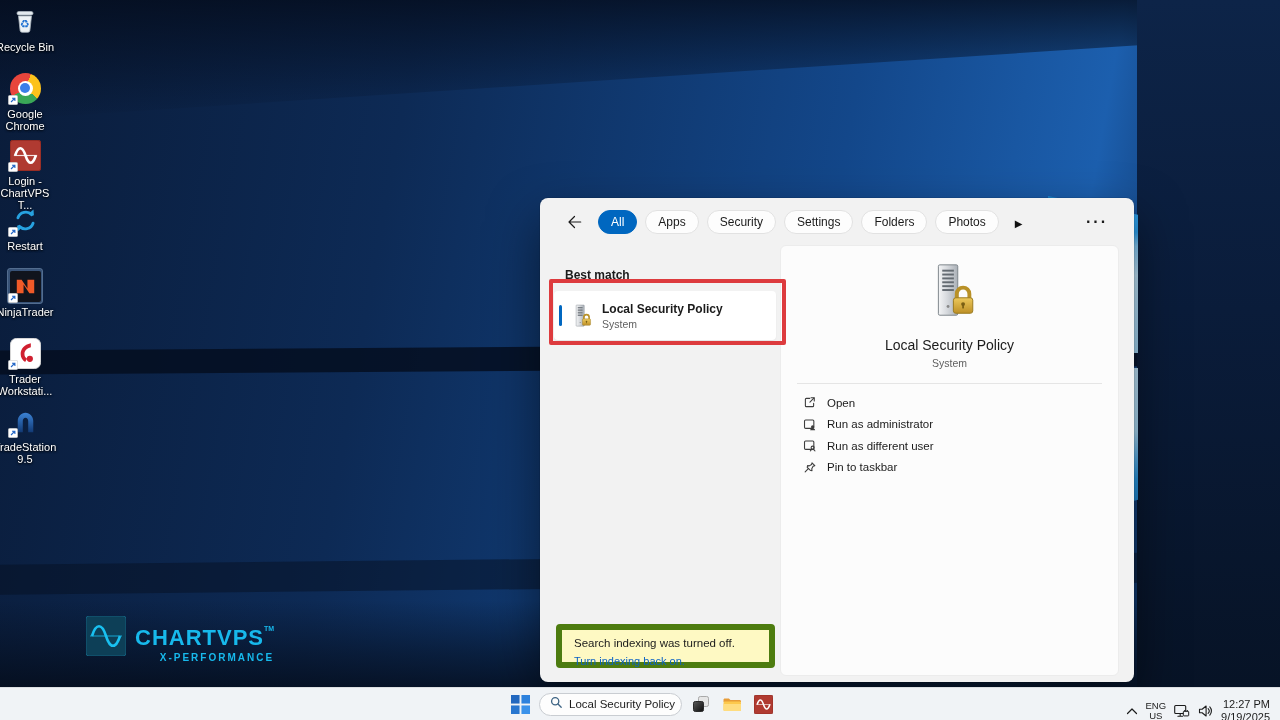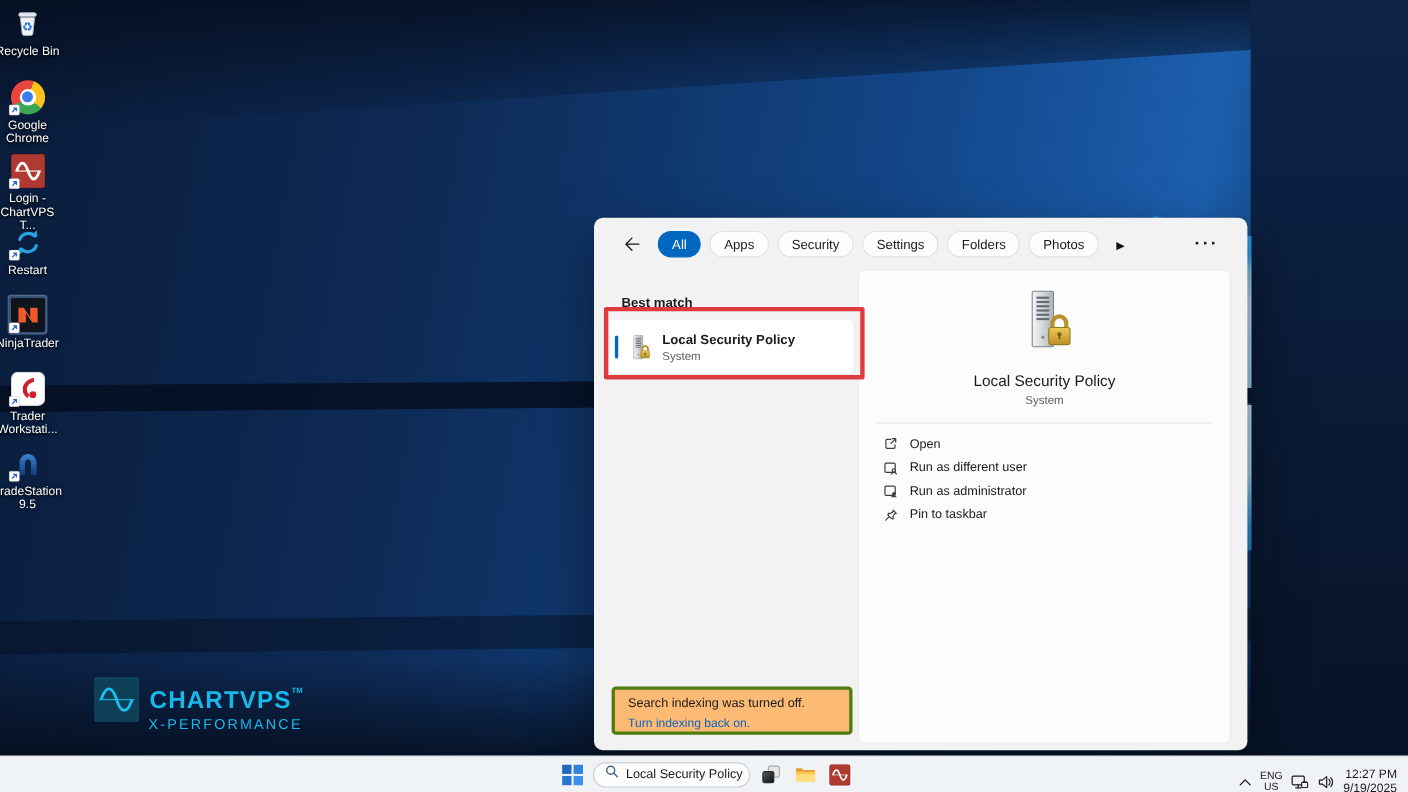--- a/index.html
+++ b/index.html
@@ -22,21 +22,21 @@
   .dicon-img{position:relative;width:34px;height:34px;margin:0 auto;display:flex;align-items:center;justify-content:center;}
   .dicon.selected .dicon-img{background:rgba(140,180,225,.35);outline:1px solid rgba(170,205,240,.45);border-radius:2px;}
   .dicon-label{margin-top:3px;font-size:11px;line-height:12px;color:#fff;text-shadow:0 1px 2px rgba(0,0,0,.95),0 0 3px rgba(0,0,0,.6);white-space:pre-line;}
   .sc-badge{position:absolute;left:0;bottom:0;width:10px;height:10px;}
 
   
   .brand{position:absolute;left:86px;top:616px;display:flex;align-items:flex-start;gap:9px;z-index:3;}
   .brand-text{display:flex;flex-direction:column;align-items:flex-end;}
   .brand-name{font-size:22px;font-weight:bold;letter-spacing:1px;color:#17b9ec;line-height:26px;}
   .brand-name sup{font-size:7px;vertical-align:14px;letter-spacing:0;}
-  .brand-tag{font-size:13px;font-weight:normal;letter-spacing:2px;color:#17b9ec;margin-top:1px;}
+  .brand-tag{font-size:10px;font-weight:bold;letter-spacing:2px;color:#17b9ec;margin-top:1px;}
 
   
   .panel{position:absolute;left:540px;top:198px;width:594px;height:484px;background:#f2f2f2;border-radius:8px;box-shadow:0 22px 50px rgba(0,0,0,.5),0 0 0 1px rgba(0,0,0,.08);z-index:10;}
   .panel-head{display:flex;align-items:center;height:48px;padding:0 26px;}
   .back{margin-right:16px;display:flex;align-items:center;cursor:pointer;}
   .tabs{display:flex;align-items:center;gap:8px;}
   .tab{font-family:"Liberation Sans",sans-serif;font-size:12px;color:#1b1b1b;background:#fdfdfd;border:1px solid #e2e2e2;border-radius:13px;padding:4px 12px;cursor:pointer;}
   .tab.active{background:#0067c0;border-color:#0067c0;color:#fff;}
   .more-tabs{margin-left:8px;cursor:pointer;}
   .more-tabs::before{content:"\25B6";font-size:10px;color:#111;}
@@ -45,21 +45,21 @@
 
   .results{position:absolute;left:0;top:64px;bottom:0;width:240px;}
   .section-title{margin:6px 0 9px 25px;font-size:12px;font-weight:bold;color:#1b1b1b;}
   .best-card{position:relative;margin-left:14px;width:222px;height:49px;background:#fff;border-radius:4px;box-shadow:0 1px 2px rgba(0,0,0,.06);display:flex;align-items:center;cursor:pointer;}
   .accent{position:absolute;left:5px;top:14px;width:3px;height:21px;background:#0067c0;border-radius:2px;}
   .bm-icon{margin-left:14px;flex:0 0 auto;display:flex;}
   .bm-text{margin-left:8px;}
   .bm-title{font-size:12px;font-weight:bold;color:#1b1b1b;line-height:14px;}
   .bm-sub{font-size:10.5px;color:#5f5f5f;margin-top:2px;}
   .red-box{position:absolute;left:9px;top:17px;width:229px;height:58px;border:4px solid #dd3b3e;border-radius:2px;pointer-events:none;z-index:5;}
-  .notice{position:absolute;left:16px;bottom:14px;width:219px;height:44px;box-sizing:border-box;background:#fdba74;border:3px solid #4d7c0f;border-radius:4px;padding:6px 12px;}
+  .notice{position:absolute;left:16px;bottom:14px;width:219px;height:44px;box-sizing:border-box;background:#fef9c3;border:6px solid #4d7c0f;border-radius:4px;padding:6px 12px;}
   .notice-msg{font-size:11.5px;color:#1b1b1b;line-height:15px;}
   .notice-link{font-size:11px;color:#0b62c4;line-height:15px;cursor:pointer;text-decoration:none;display:inline-block;}
 
   .details{position:absolute;left:240px;top:47px;right:15px;bottom:6px;background:#fcfcfc;border:1px solid #ececec;border-radius:6px;display:flex;flex-direction:column;align-items:center;}
   .d-icon{margin-top:14px;}
   .d-title{margin-top:11px;font-size:14px;color:#1b1b1b;}
   .d-sub{margin-top:4px;font-size:10.5px;color:#5f5f5f;}
   .d-div{width:calc(100% - 32px);height:1px;background:#e5e5e5;margin:14px 0 8px 0;}
   .actions{width:100%;padding:0 0 0 22px;box-sizing:border-box;}
   .action{display:flex;align-items:center;gap:11px;height:21.5px;font-size:11.5px;color:#1b1b1b;cursor:pointer;}
@@ -293,40 +293,40 @@
             <svg viewBox="0 0 12 12" width="13" height="13" fill="none" stroke="#3d3d3d" stroke-width="1" stroke-linecap="round" stroke-linejoin="round">
                 <path d="M6.2 2.2H3.1c-.5 0-.9.4-.9.9v5.8c0 .5.4.9.9.9h5.8c.5 0 .9-.4.9-.9V6.8"></path>
                 <path d="M7.4 1.6h3v3"></path>
                 <path d="M10.2 1.8 6.4 5.6"></path>
               </svg>
           </span>
           <span>Open</span>
         </div>
         <div class="action">
           <span class="ai">
+            <svg viewBox="0 0 12 12" width="13" height="13" fill="none" stroke="#3d3d3d" stroke-width="1">
+                <rect x="1.4" y="1.8" width="8.6" height="7.8" rx="1"></rect>
+                <circle cx="8.9" cy="8.2" r="1.5" fill="#3d3d3d" stroke="none"></circle>
+                <path d="M6.6 11.2c.2-1 1.2-1.7 2.3-1.7s2.1.7 2.3 1.7z" fill="#3d3d3d" stroke="none"></path>
+              </svg>
+          </span>
+          <span>Run as administrator</span>
+        </div>
+        <div class="action">
+          <span class="ai">
             <svg viewBox="0 0 12 12" width="13" height="13" fill="none" stroke="#3d3d3d" stroke-width="1" stroke-linecap="round">
                 <rect x="1.4" y="1.8" width="8.6" height="7.8" rx="1"></rect>
                 <circle cx="8.9" cy="8" r="1.4"></circle>
                 <path d="M6.8 11c.3-.9 1.1-1.4 2.1-1.4s1.8.5 2.1 1.4"></path>
               </svg>
           </span>
           <span>Run as different user</span>
         </div>
         <div class="action">
           <span class="ai">
-            <svg viewBox="0 0 12 12" width="13" height="13" fill="none" stroke="#3d3d3d" stroke-width="1">
-                <rect x="1.4" y="1.8" width="8.6" height="7.8" rx="1"></rect>
-                <circle cx="8.9" cy="8.2" r="1.5" fill="#3d3d3d" stroke="none"></circle>
-                <path d="M6.6 11.2c.2-1 1.2-1.7 2.3-1.7s2.1.7 2.3 1.7z" fill="#3d3d3d" stroke="none"></path>
-              </svg>
-          </span>
-          <span>Run as administrator</span>
-        </div>
-        <div class="action">
-          <span class="ai">
             <svg viewBox="0 0 12 12" width="13" height="13" fill="none" stroke="#3d3d3d" stroke-width="1" stroke-linejoin="round" stroke-linecap="round">
                 <path d="M8.3 1.7 10.9 4.3 9.3 4.8 8.1 7.1 8.3 8.9 6.6 8.5 3.9 5.8 4.2 4.3 5.8 4.5 7.9 3.3 Z"></path>
                 <path d="M4.9 7.1 2 10"></path>
               </svg>
           </span>
           <span>Pin to taskbar</span>
         </div>
       </div>
     </div>
   </div>

